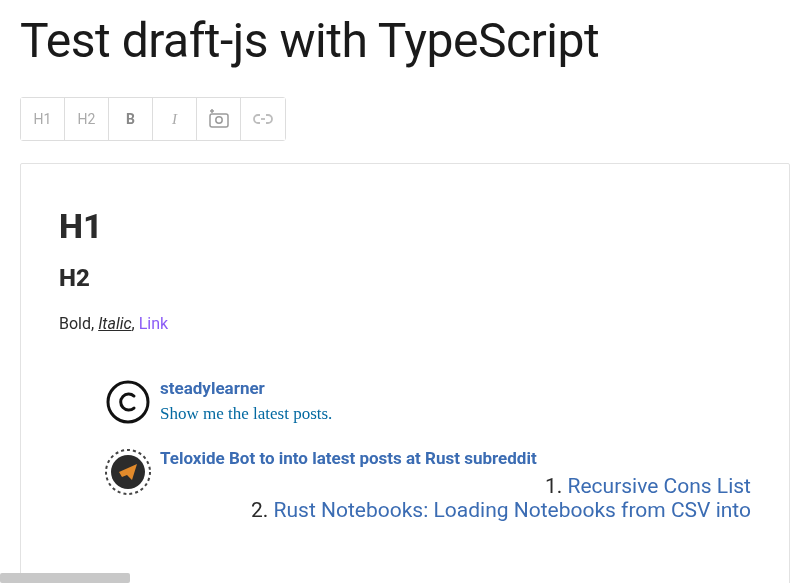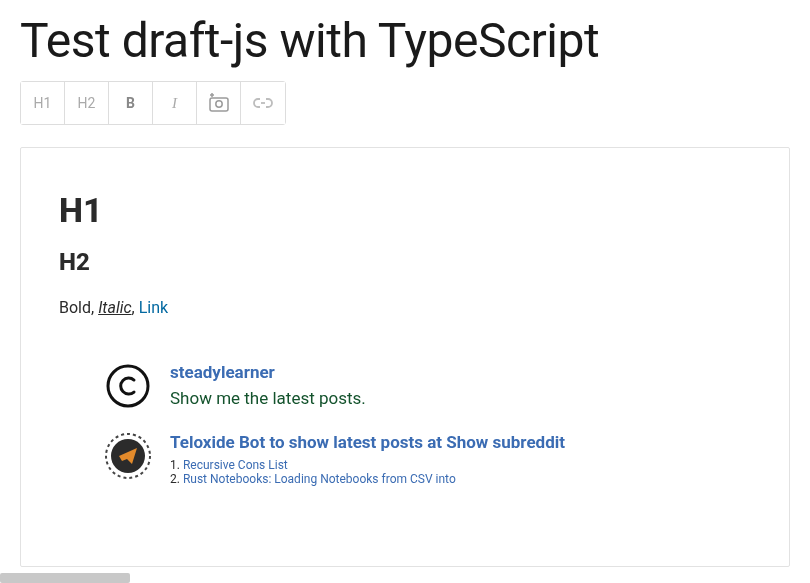--- a/index.html
+++ b/index.html
@@ -1,36 +1,36 @@
 <!DOCTYPE html>
 <html><head>
 <meta charset="utf-8">
 <style>
   * { box-sizing: border-box; margin: 0; padding: 0; }
   body { font-family: -apple-system, BlinkMacSystemFont, "Segoe UI", Roboto, Helvetica, Arial, sans-serif; background: #fff; color: #1a1a1a; width: 810px; height: 583px; overflow: hidden; padding: 0 20px; }
-  .page-title { font-size: 48px; font-weight: 400; margin-top: 12px; margin-bottom: 12px; letter-spacing: -0.5px; }
+  .page-title { font-size: 48px; font-weight: 400; margin-top: 12px; margin-bottom: 28px; letter-spacing: -0.5px; }
   .toolbar { display: flex; border: 1px solid #ddd; border-radius: 3px; width: fit-content; margin-bottom: 22px; }
   .tb-btn { width: 44px; height: 42px; display: flex; align-items: center; justify-content: center; border-right: 1px solid #ddd; background: #fff; cursor: pointer; color: #aaa; font-size: 14px; }
   .tb-btn:last-child { border-right: none; }
   .tb-btn.bold { font-weight: 700; color: #888; }
   .tb-btn.italic { font-style: italic; font-family: Georgia, serif; font-size: 15px; }
   .editor-box { border: 1px solid #e2e2e2; border-radius: 2px; padding: 42px 38px; min-height: 420px; }
   .ed-h1 { font-size: 34px; font-weight: 800; color: #2b2b2b; margin-bottom: 18px; }
   .ed-h2 { font-size: 24px; font-weight: 800; color: #2b2b2b; margin-bottom: 22px; }
   .ed-line { font-size: 16px; color: #2b2b2b; margin-bottom: 45px; }
   .ed-line .b { font-weight: 400; }
   .ed-line .i { font-style: italic; text-decoration: underline; }
-  .ed-line .lnk { color: #0369a1; }
-  .post-row { display: flex; gap: 18px; margin-bottom: 22px; padding-left: 45px; }
+  .ed-line .lnk { color: #8b5cf6; }
+  .post-row { display: flex; gap: 8px; margin-bottom: 22px; padding-left: 45px; }
   .avatar { width: 48px; height: 48px; flex-shrink: 0; display: flex; align-items: center; justify-content: center; }
   .post-body { flex: 1; }
   .user-name { font-size: 17px; font-weight: 700; color: #3b6cb3; margin-bottom: 6px; }
-  .user-text { font-size: 17px; color: #14532d; }
+  .user-text { font-size: 17px; color: #0369a1; font-family: Liberation Serif, serif; }
   .bot-title { font-size: 17px; font-weight: 700; color: #3b6cb3; margin-bottom: 6px; }
-  .bot-list { font-size: 12px; color: #2b2b2b; }
+  .bot-list { font-size: 21px; color: #2b2b2b; text-align: right; }
   .bot-list .num { color: #2b2b2b; }
   .bot-list .link { color: #3b6cb3; }
   .scroll-stub { position: fixed; left: 0; bottom: 0; width: 130px; height: 10px; background: #c8c8c8; border-radius: 2px; }
 </style>
 </head>
 <body>
 
 <h1 class="page-title">Test draft-js with TypeScript</h1>
 
 <div class="toolbar">
@@ -77,21 +77,21 @@
 
   <div class="post-row">
     <div class="avatar">
       <svg width="48" height="48" viewBox="0 0 48 48">
         <circle cx="24" cy="24" r="22" fill="none" stroke="#444" stroke-width="2" stroke-dasharray="3 3"></circle>
         <circle cx="24" cy="24" r="17" fill="#2b2b2b"></circle>
         <path d="M15 24 L33 16 L28 32 L23 27 L18 29 Z" fill="#e28a2b"></path>
       </svg>
     </div>
     <div class="post-body">
-      <div class="bot-title">Teloxide Bot to show latest posts at Show subreddit</div>
+      <div class="bot-title">Teloxide Bot to into latest posts at Rust subreddit</div>
       <div class="bot-list">
         <div>
           <span class="num">1.</span>
           <span class="link">Recursive Cons List</span>
         </div>
         <div>
           <span class="num">2.</span>
           <span class="link">Rust Notebooks: Loading Notebooks from CSV into</span>
         </div>
       </div>

